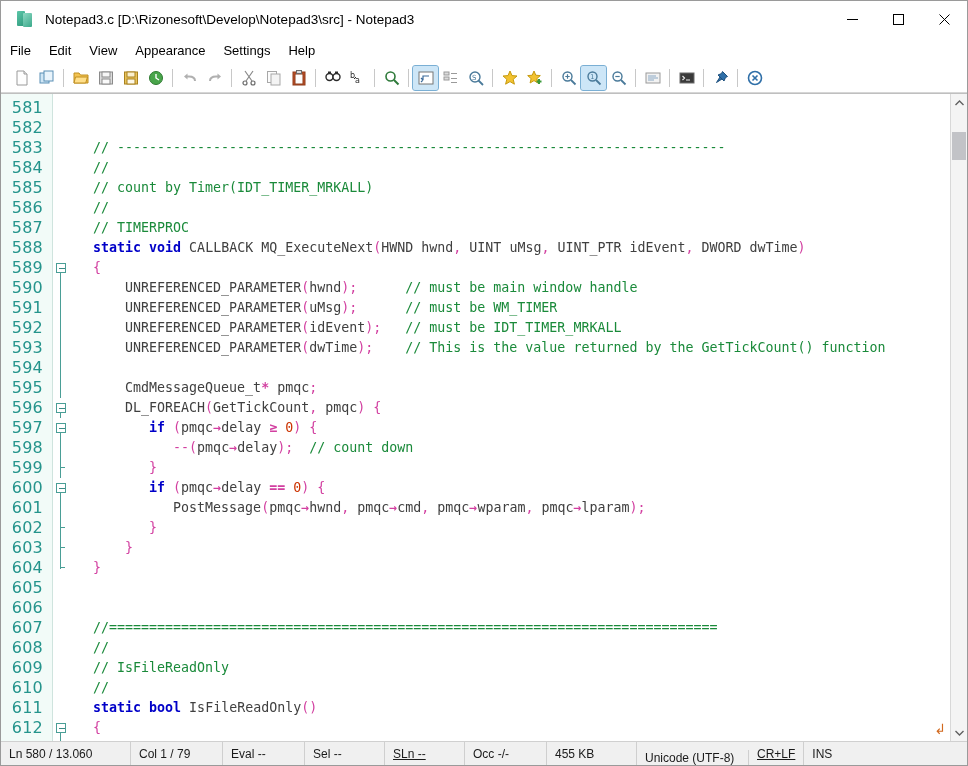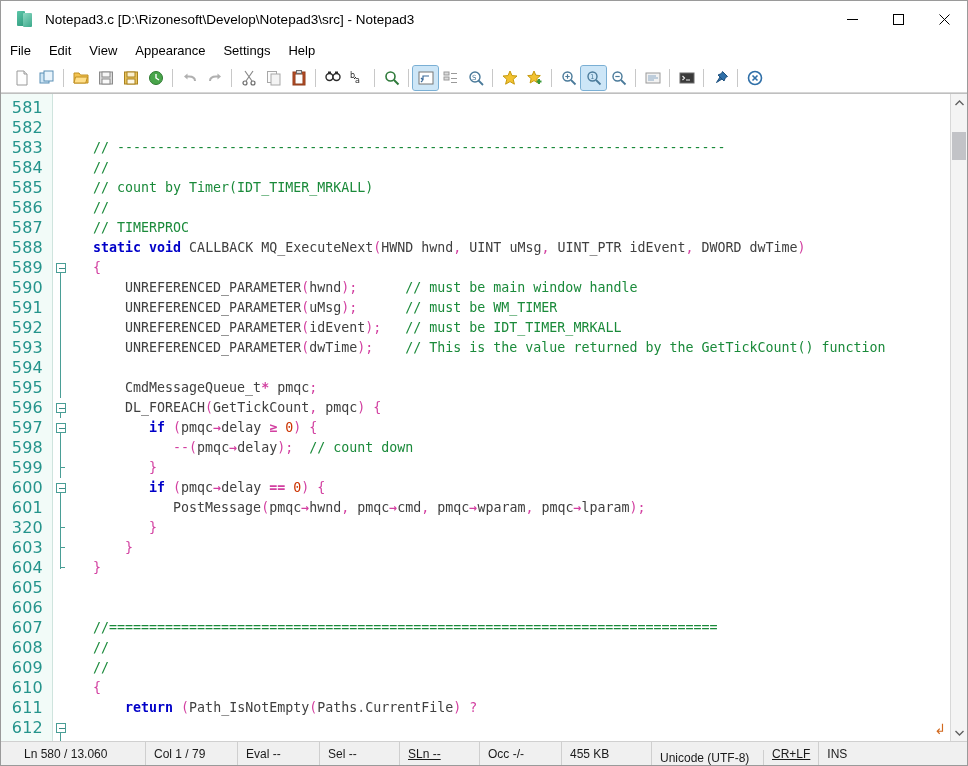--- a/index.html
+++ b/index.html
@@ -478,21 +478,21 @@
         <div class="ln">592</div>
         <div class="ln">593</div>
         <div class="ln">594</div>
         <div class="ln">595</div>
         <div class="ln">596</div>
         <div class="ln">597</div>
         <div class="ln">598</div>
         <div class="ln">599</div>
         <div class="ln">600</div>
         <div class="ln">601</div>
-        <div class="ln">320</div>
+        <div class="ln">602</div>
         <div class="ln">603</div>
         <div class="ln">604</div>
         <div class="ln">605</div>
         <div class="ln">606</div>
         <div class="ln">607</div>
         <div class="ln">608</div>
         <div class="ln">609</div>
         <div class="ln">610</div>
         <div class="ln">611</div>
         <div class="ln">612</div>
@@ -600,42 +600,44 @@
         <div class="row"><span class="id">         </span><span class="p">}</span></div>
         <div class="row"><span class="id">         </span><span class="k">if</span><span class="p"> (</span><span class="id">pmqc</span><span class="o">→</span><span class="id">delay</span><span class="id"> </span><span class="o">==</span><span class="id"> </span><span class="n">0</span><span class="p">) {</span></div>
         <div class="row"><span class="id">            PostMessage</span><span class="p">(</span><span class="id">pmqc</span><span class="o">→</span><span class="id">hwnd</span><span class="p">,</span><span class="id"> pmqc</span><span class="o">→</span><span class="id">cmd</span><span class="p">,</span><span class="id"> pmqc</span><span class="o">→</span><span class="id">wparam</span><span class="p">,</span><span class="id"> pmqc</span><span class="o">→</span><span class="id">lparam</span><span class="p">);</span></div>
         <div class="row"><span class="id">         </span><span class="p">}</span></div>
         <div class="row"><span class="id">      </span><span class="p">}</span></div>
         <div class="row"><span class="id">  </span><span class="p">}</span></div>
         <div class="row">&nbsp;</div>
         <div class="row">&nbsp;</div>
         <div class="row"><span class="id">  </span><span class="c">//============================================================================</span></div>
         <div class="row"><span class="id">  </span><span class="c">//</span></div>
+        <div class="row"><span class="id">  </span><span class="c">// IsFileReadOnly</span></div>
         <div class="row"><span class="id">  </span><span class="c">//</span></div>
+        <div class="row"><span class="id">  </span><span class="k">static</span><span class="id"> </span><span class="k">bool</span><span class="id"> IsFileReadOnly</span><span class="p">()</span></div>
         <div class="row"><span class="id">  </span><span class="p">{</span></div>
         <div class="row"><span class="id">      </span><span class="k">return</span><span class="p"> (</span><span class="id">Path_IsNotEmpty</span><span class="p">(</span><span class="id">Paths</span><span class="dot">.</span><span class="id">CurrentFile</span><span class="p">) </span><span class="p">?</span></div>
       </div>
     <div class="vscroll">
       <div class="sb-arrow">
         <svg width="9" height="6" viewBox="0 0 9 6">
             <path d="M0.5 5 L4.5 1 L8.5 5" fill="none" stroke="currentColor" stroke-width="1.4"></path>
           </svg>
       </div>
       <div class="sb-thumb"></div>
       <div class="sb-arrow bottom">
         <svg width="9" height="6" viewBox="0 0 9 6">
             <path d="M0.5 1 L4.5 5 L8.5 1" fill="none" stroke="currentColor" stroke-width="1.4"></path>
           </svg>
       </div>
     </div>
     <div class="wrapmark">↲</div>
   </div>
 
   <div class="statusbar" id="statusbar">
-      <div class="st" style="min-width: 130px; margin-left: 15px;">Ln  580 / 13.060</div>
+      <div class="st" style="min-width: 130px;">Ln  580 / 13.060</div>
       <div class="st" style="min-width: 92px;">Col  1 / 79</div>
       <div class="st" style="min-width: 82px;">Eval  --</div>
       <div class="st" style="min-width: 80px;">Sel  --</div>
       <div class="st" style="min-width: 80px; text-decoration: underline;">SLn  --</div>
       <div class="st" style="min-width: 82px;">Occ  -/-</div>
       <div class="st" style="min-width: 90px;">455 KB</div>
       <div class="st" style="min-width: 112px; margin-top: 8px;">Unicode (UTF-8)</div>
       <div class="st" style="min-width: 50px; text-decoration: underline;">CR+LF</div>
       <div class="st" style="min-width: 34px;">INS</div>
     </div>

